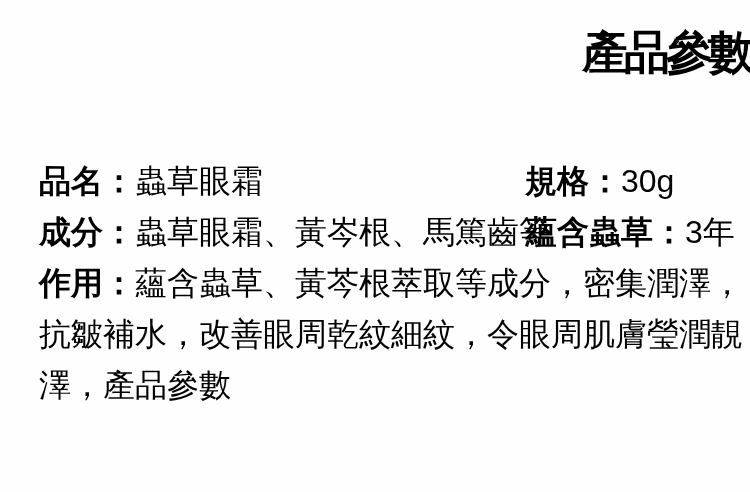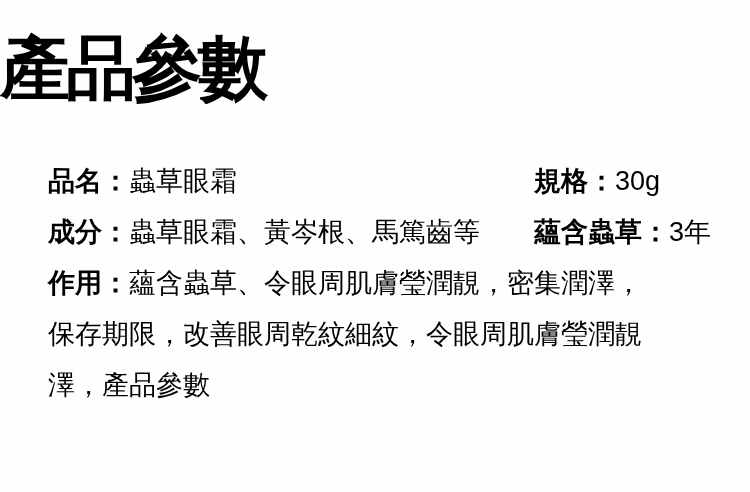--- a/index.html
+++ b/index.html
@@ -10,32 +10,32 @@
     font-family: "Liberation Sans", "DejaVu Sans", sans-serif;
     position: relative;
     overflow: hidden;
   }
   .page { position: absolute; inset: 0; }
   .title {
     position: absolute;
     top: 22px;
     left: 0;
     width: 100%;
-    text-align: left;
-    font-size: 70px;
+    text-align: right;
+    font-size: 46px;
     font-weight: 900;
     letter-spacing: -4px;
     white-space: nowrap;
   }
   .content {
     position: absolute;
-    left: 48px;
+    left: 39px;
     top: 156px;
     width: 692px;
-    font-size: 27px;
+    font-size: 32px;
     line-height: 51px;
     font-weight: 400;
   }
   .row { position: relative; white-space: nowrap; }
   .right-group { position: absolute; left: 486px; top: 0; white-space: nowrap; text-align: right; }
   .label { font-weight: 700; }
 </style>
 </head>
 <body>
 
@@ -53,21 +53,21 @@
     </div>
 
     <div class="row">
       <span class="label">成分：</span><span>蟲草眼霜、黃岑根、馬篤齒等</span>
       <span class="right-group">
         <span class="label">蘊含蟲草：</span><span>3年</span>
       </span>
     </div>
 
     <div class="row">
-      <span class="label">作用：</span><span>蘊含蟲草、令眼周肌膚瑩潤靚，密集潤澤，</span>
+      <span class="label">作用：</span><span>蘊含蟲草、黃芩根萃取等成分，密集潤澤，</span>
     </div>
 
-    <div class="row">保存期限，改善眼周乾紋細紋，令眼周肌膚瑩潤靚</div>
+    <div class="row">抗皺補水，改善眼周乾紋細紋，令眼周肌膚瑩潤靚</div>
 
     <div class="row">澤，產品參數</div>
 
   </div>
 </div>
 
 </body></html>

